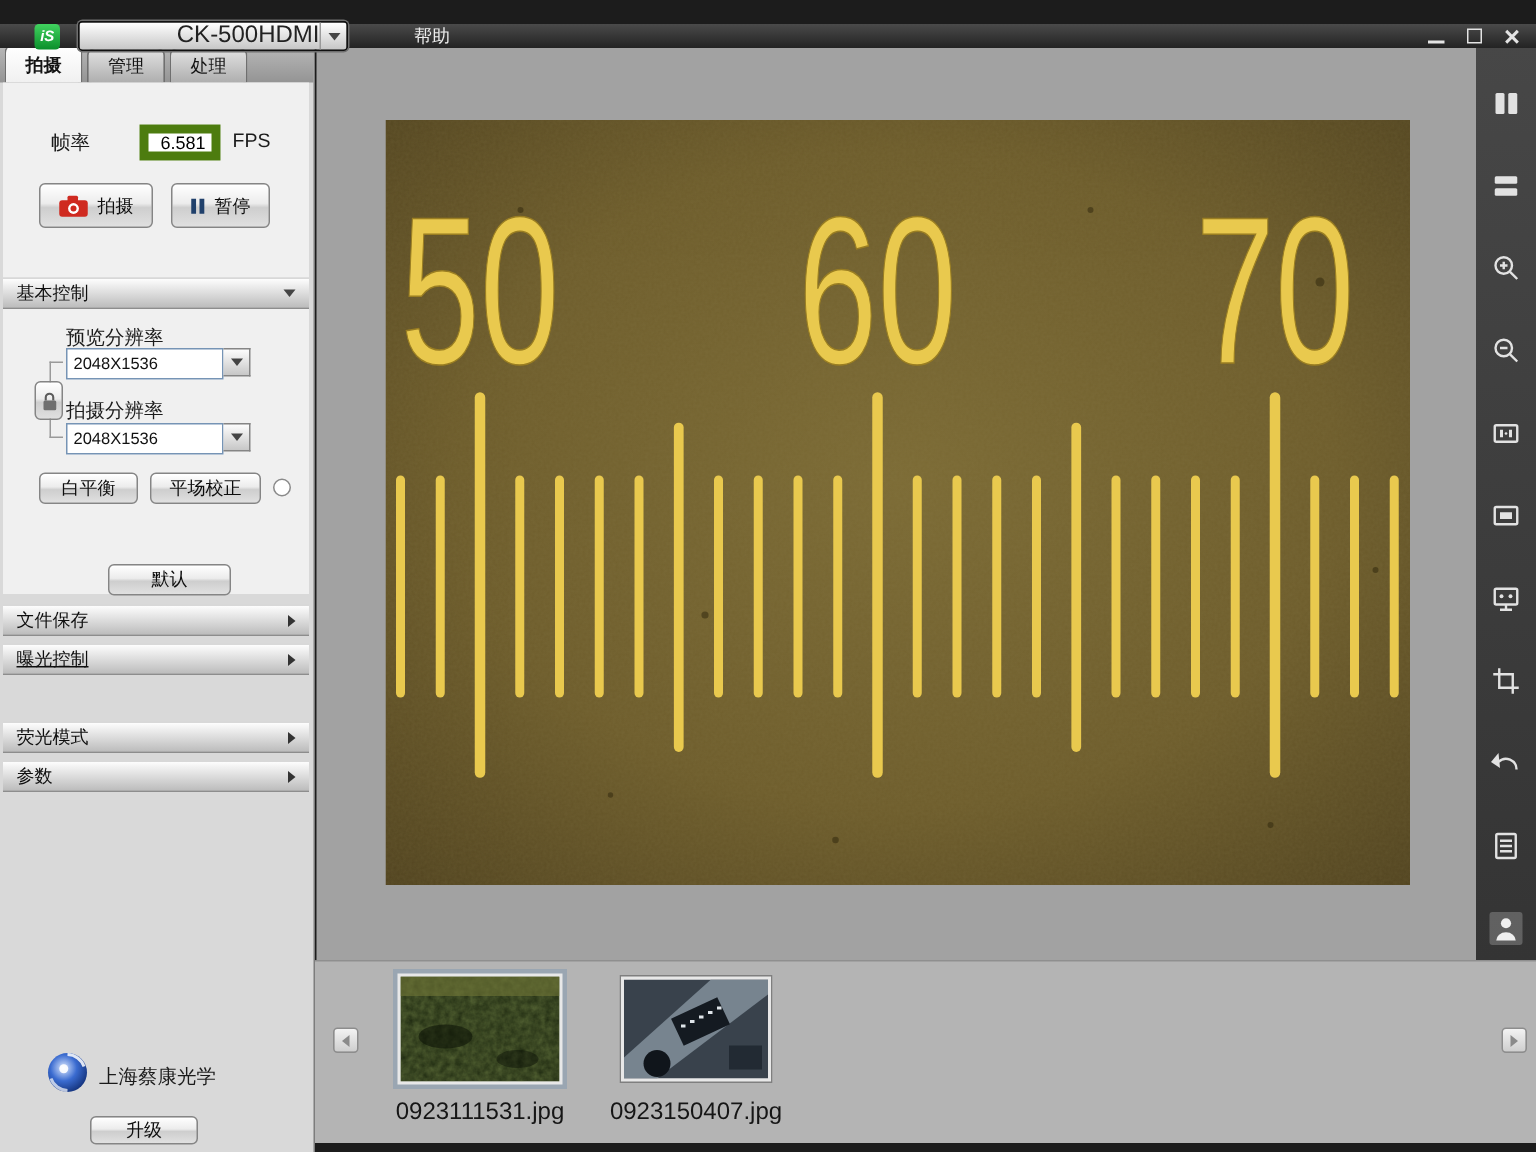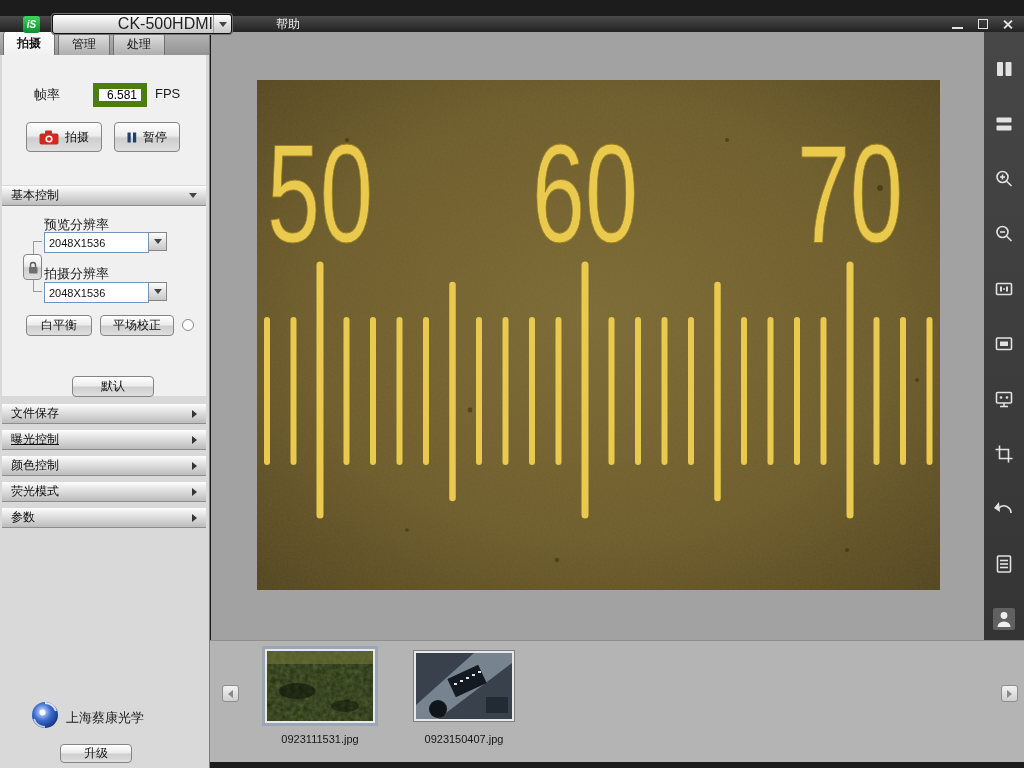--- a/index.html
+++ b/index.html
@@ -91,21 +91,21 @@
     background:#b4b4b4; border-top:1px solid #8f8f8f; }
   .nav-btn { position:absolute; top:44px; width:17px; height:17px; border:1px solid #8d8d8d; border-radius:3px;
     background:linear-gradient(#f3f3f3,#cecece); display:flex; align-items:center; justify-content:center; }
   #nav-left { left:12px; } #nav-right { right:6px; }
   .tri-l { width:0; height:0; border-top:4px solid transparent; border-bottom:4px solid transparent; border-right:5px solid #8a8a8a; }
   .tri-r { width:0; height:0; border-top:4px solid transparent; border-bottom:4px solid transparent; border-left:5px solid #8a8a8a; }
   .thumb { position:absolute; background:#e8e8e8; padding:2px; }
   #thumb1 { left:52px; top:5px; border:3px solid #9aa6b2; }
   #thumb2 { left:203px; top:9px; border:1px solid #7f7f7f; }
   .thumb svg { display:block; }
-  .thumb-label { position:absolute; font-size:11px; color:#161616; text-align:center; }
+  .thumb-label { position:absolute; font-size:16px; color:#161616; text-align:center; }
   #label1 { left:40px; top:92px; width:140px; }
   #label2 { left:193px; top:92px; width:122px; }
 </style>
 </head>
 <body>
 
 <div id="titlebar">
   <div class="logo-badge">
       <span>iS</span>
     </div>
@@ -194,24 +194,20 @@
   <div class="gbtn" id="btn-default">
     <span>默认</span>
   </div>
 
   <div class="sec-header" id="sec-file">
     <span>文件保存</span>
     <span class="arr tri-right"></span>
   </div>
   <div class="sec-header" id="sec-exposure">
     <span>曝光控制</span>
-    <span class="arr tri-right"></span>
-  </div>
-  <div class="sec-header" id="sec-color">
-    <span>颜色控制</span>
     <span class="arr tri-right"></span>
   </div>
   <div class="sec-header" id="sec-fluor">
     <span>荧光模式</span>
     <span class="arr tri-right"></span>
   </div>
   <div class="sec-header" id="sec-param">
     <span>参数</span>
     <span class="arr tri-right"></span>
   </div>

